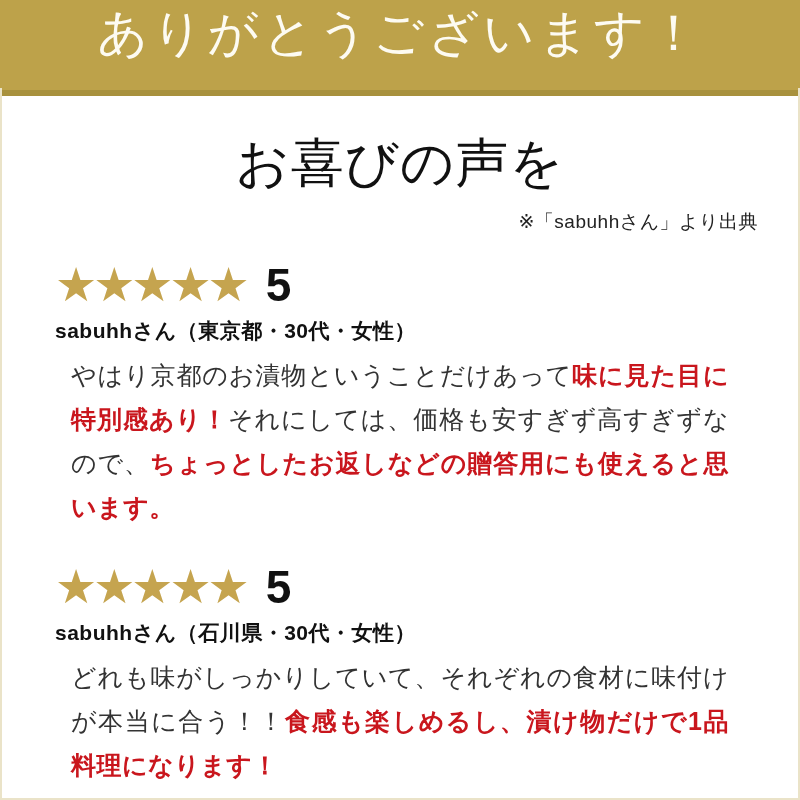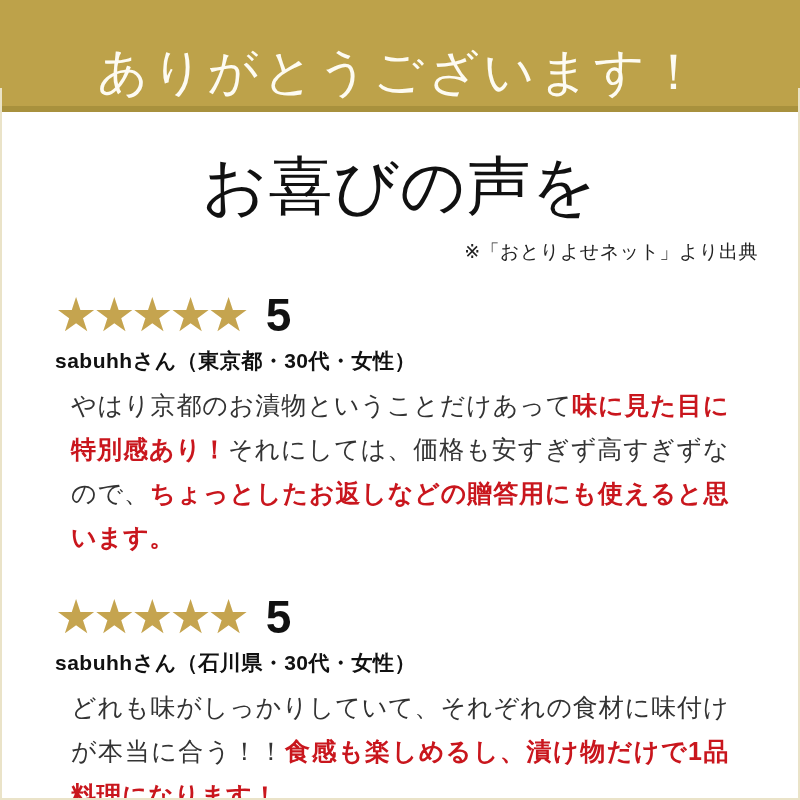--- a/index.html
+++ b/index.html
@@ -20,39 +20,39 @@
     font-family:"Liberation Sans","DejaVu Sans",sans-serif;
     box-sizing:border-box;
   }
   .frame{
     position:absolute;left:0;right:0;top:88px;bottom:0;
     border:2px solid var(--frame-cream);
     border-top:none;
     pointer-events:none;
   }
   .banner{
-    height:112px;
+    height:96px;
     background:var(--banner-gold);
     border-bottom:6px solid var(--banner-edge);
     box-sizing:border-box;
-    display:flex;align-items:flex-end;justify-content:center;
+    display:flex;align-items:flex-start;justify-content:center;
   }
   .banner-text{
     font-family:"DejaVu Serif","Liberation Serif",serif;
     font-size:50px;
     color:#fdfbf2;
     letter-spacing:4px;
     white-space:nowrap;
   }
   .heading{
     margin:34px 18px 0;
     text-align:center;
     font-family:"DejaVu Serif","Liberation Serif",serif;
     font-weight:500;
-    font-size:64px;
+    font-size:53px;
     line-height:1.26;
     color:var(--heading-black);
     letter-spacing:1px;
   }
   .heading .hl{display:block;white-space:nowrap;}
   .source{
     text-align:right;
     margin:12px 42px 0 0;
     font-size:19px;
     color:#222222;
@@ -103,21 +103,21 @@
 
   <header class="banner">
     <span class="banner-text">ありがとうございます！</span>
   </header>
 
   <main>
     <h1 class="heading">
       <span class="hl">お喜びの声を</span>
     </h1>
 
-    <p class="source">※「おとりよせネット」より出典</p>
+    <p class="source">※「sabuhhさん」より出典</p>
 
     <div class="reviews" id="reviews">
   <article class="review">
     <div class="rating">
       <span class="stars"><span>★</span><span>★</span><span>★</span><span>★</span><span>★</span></span>
       <span class="score">5</span>
     </div>
     <div class="reviewer">sabuhhさん（東京都・30代・女性）</div>
     <p class="review-text"><span>やはり京都のお漬物ということだけあって</span><span class="em">味に見た目に特別感あり！</span><span>それにしては、価格も安すぎず高すぎずなので、</span><span class="em">ちょっとしたお返しなどの贈答用にも使えると思います。</span></p>
   </article>

